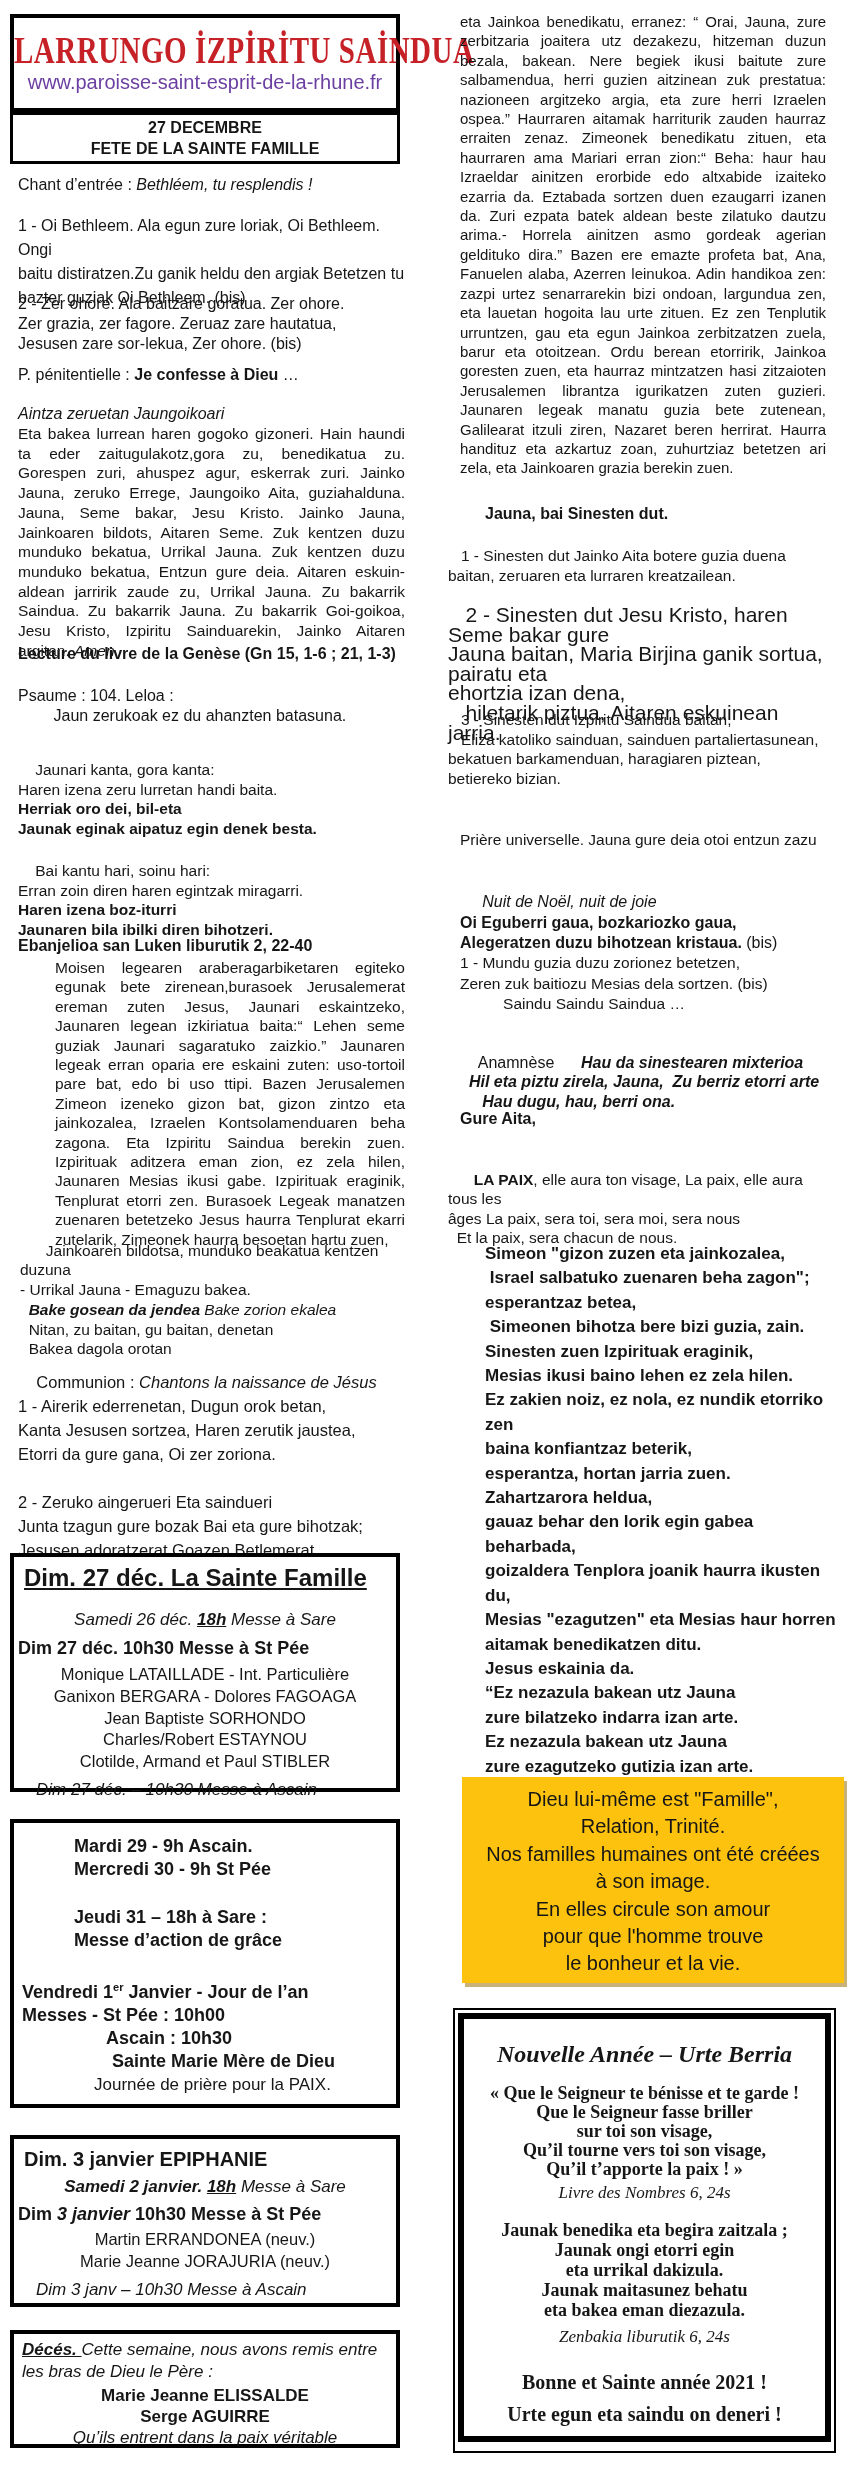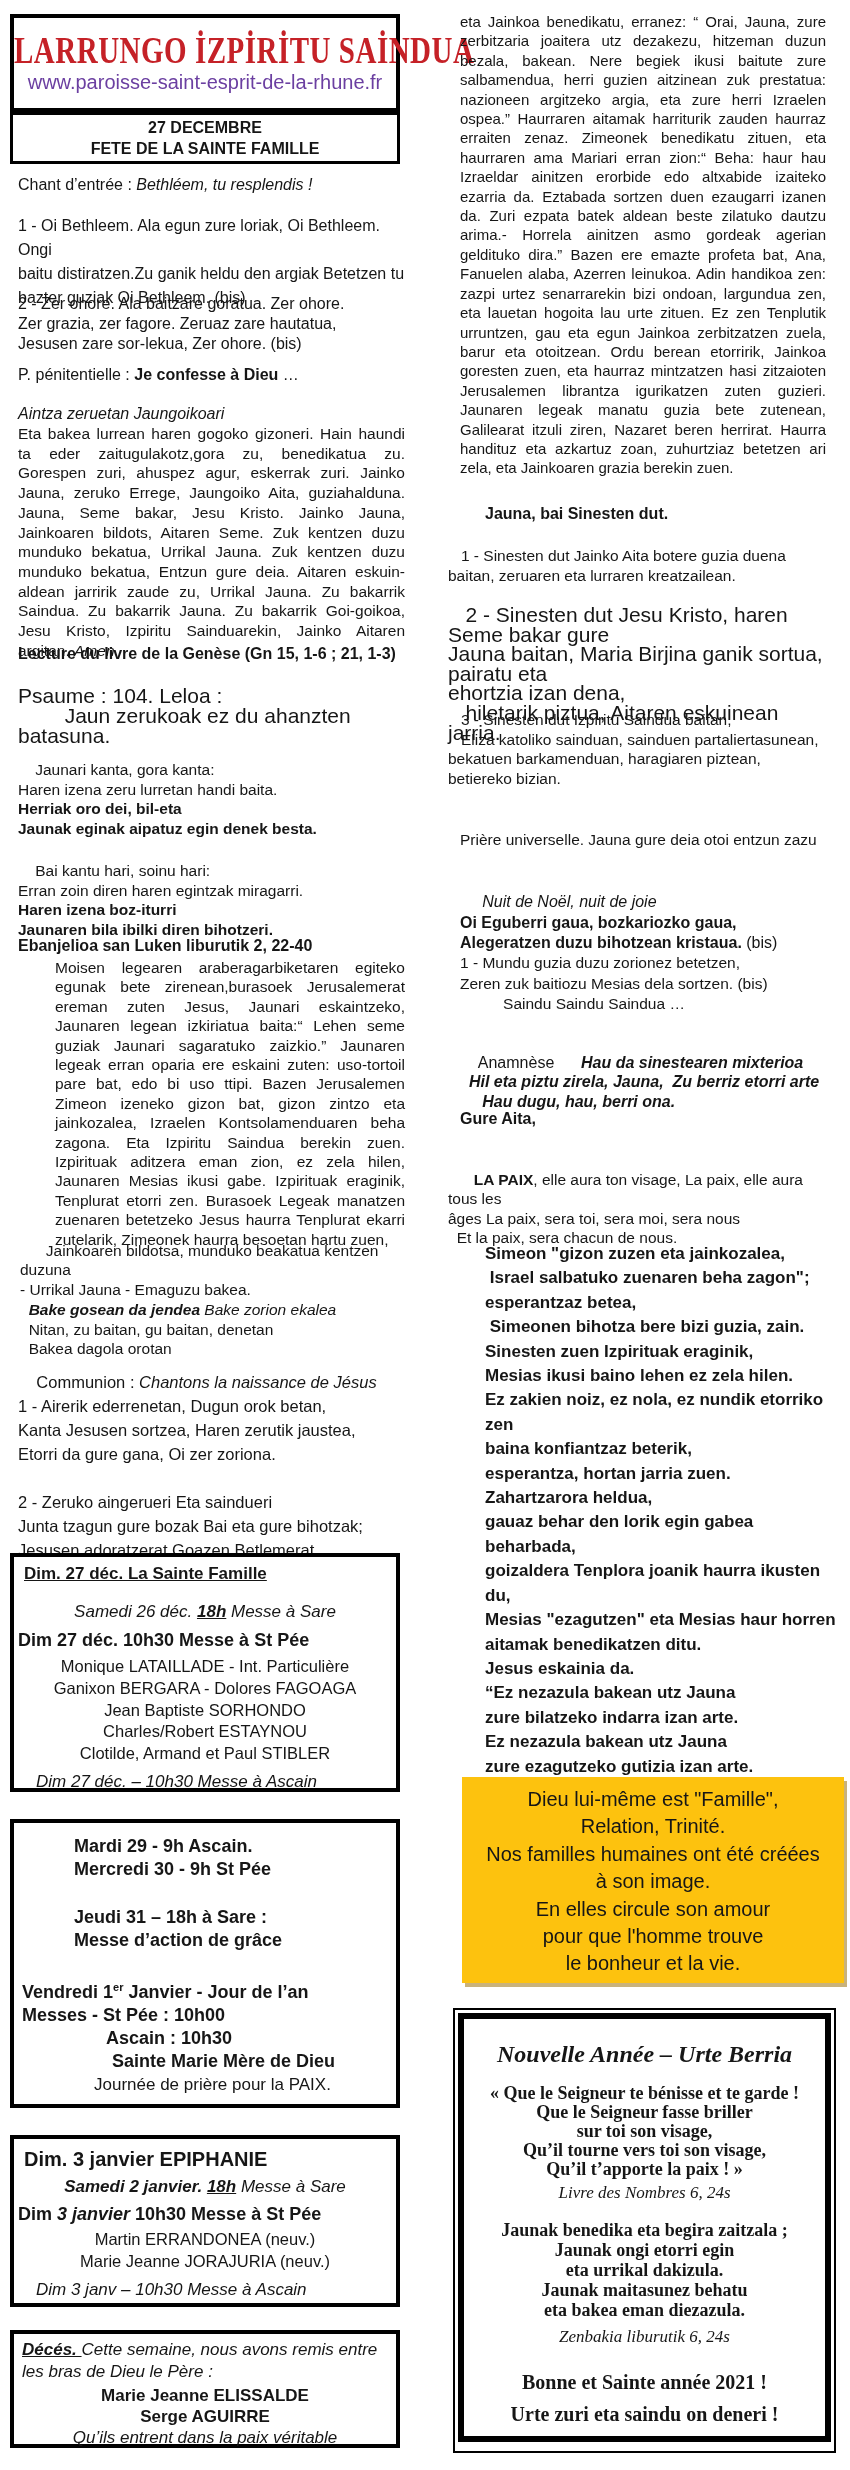--- a/index.html
+++ b/index.html
@@ -57,21 +57,21 @@
 
   <div class="abs" style="left:18px;top:404px;width:387px;">
     <div class="i" style="font-size:16px;line-height:20px;">Aintza zeruetan Jaungoikoari</div>
     <div class="j" style="font-size:15.5px;line-height:19.7px;">
       <span>Eta bakea lurrean haren gogoko gizoneri. Hain haundi ta eder zaitugulakotz,gora zu, benedikatua zu. Gorespen zuri, ahuspez agur, eskerrak zuri. Jainko Jauna, zeruko Errege, Jaungoiko Aita, guziahalduna. Jauna, Seme bakar, Jesu Kristo. Jainko Jauna, Jainkoaren bildots, Aitaren Seme. Zuk kentzen duzu munduko bekatua, Urrikal Jauna. Zuk kentzen duzu munduko bekatua, Entzun gure deia. Aitaren eskuin-aldean jarririk zaude zu, Urrikal Jauna. Zu bakarrik Saindua. Zu bakarrik Jauna. Zu bakarrik Goi-goikoa, Jesu Kristo, Izpiritu Sainduarekin, Jainko Aitaren argitan. </span><span class="i">Amen</span>
     </div>
   </div>
 
   <div class="abs b" style="left:18px;top:645px;font-size:16px;">Lecture du livre de la Genèse (Gn 15, 1-6 ; 21, 1-3)</div>
 
-  <div class="abs pre" style="left:18px;top:686px;width:388px;font-size:21px;line-height:20px;">Psaume : 104. Leloa :
+  <div class="abs pre" style="left:18px;top:686px;width:388px;font-size:16px;line-height:20px;">Psaume : 104. Leloa :
         Jaun zerukoak ez du ahanzten batasuna.</div>
 
   <div class="abs pre" style="left:18px;top:740px;width:388px;font-size:15.5px;line-height:19.8px;">
     <span>Jaunari kanta, gora kanta:
 Haren izena zeru lurretan handi baita.
 </span><span class="b">Herriak oro dei, bil-eta
 Jaunak eginak aipatuz egin denek besta.</span>
   </div>
 
   <div class="abs pre" style="left:18px;top:841px;width:388px;font-size:15.5px;line-height:19.8px;">
@@ -98,21 +98,21 @@
 1 - Airerik ederrenetan, Dugun orok betan,
 Kanta Jesusen sortzea, Haren zerutik jaustea,
 Etorri da gure gana, Oi zer zoriona.
 
 2 - Zeruko aingerueri Eta saindueri
 Junta tzagun gure bozak Bai eta gure bihotzak;
 Jesusen adoratzerat Goazen Betlemerat.</span>
   </div>
 
   <div class="abs box" style="left:10px;top:1553px;width:382px;height:231px;">
-    <div class="b u" style="margin:7px 0 0 10px;font-size:17px;">Dim. 27 déc.  La Sainte Famille</div>
+    <div class="b u" style="margin:7px 0 0 10px;font-size:24px;">Dim. 27 déc.  La Sainte Famille</div>
     <div class="c i" style="margin-top:18px;font-size:17px;">
       <span>Samedi 26 déc. </span><span class="b u">18h</span><span> Messe à Sare</span>
     </div>
     <div class="b" style="margin:8px 0 0 4px;font-size:18px;">Dim 27 déc.  10h30  Messe à St Pée</div>
     <div class="c pre" style="margin-top:5px;font-size:16.5px;line-height:21.8px;">Monique LATAILLADE - Int. Particulière
 Ganixon BERGARA - Dolores FAGOAGA
 Jean Baptiste SORHONDO
 Charles/Robert ESTAYNOU
 Clotilde, Armand et Paul STIBLER</div>
     <div class="i" style="margin:7px 0 0 22px;font-size:17px;">Dim 27 déc. – 10h30 Messe à Ascain</div>
@@ -236,17 +236,17 @@
 Qu’il tourne vers toi son visage,
 Qu’il t’apporte la paix ! »</div>
       <div class="i" style="margin-top:4px;font-size:17px;">Livre des Nombres 6, 24s</div>
       <div class="b pre" style="margin-top:17px;font-size:18px;line-height:20px;">Jaunak benedika eta begira zaitzala ;
 Jaunak ongi etorri egin
 eta urrikal dakizula.
 Jaunak maitasunez behatu
 eta bakea eman diezazula.</div>
       <div class="i" style="margin-top:7px;font-size:17px;">Zenbakia liburutik 6, 24s</div>
       <div class="b" style="margin-top:24px;font-size:20px;">Bonne et Sainte année 2021 !</div>
-      <div class="b" style="margin-top:9px;font-size:20px;">Urte zuri eta saindu on deneri !</div>
+      <div class="b" style="margin-top:9px;font-size:20px;">Urte egun eta saindu on deneri !</div>
     </div>
   </div>
 
 </div>
 
 </body></html>

